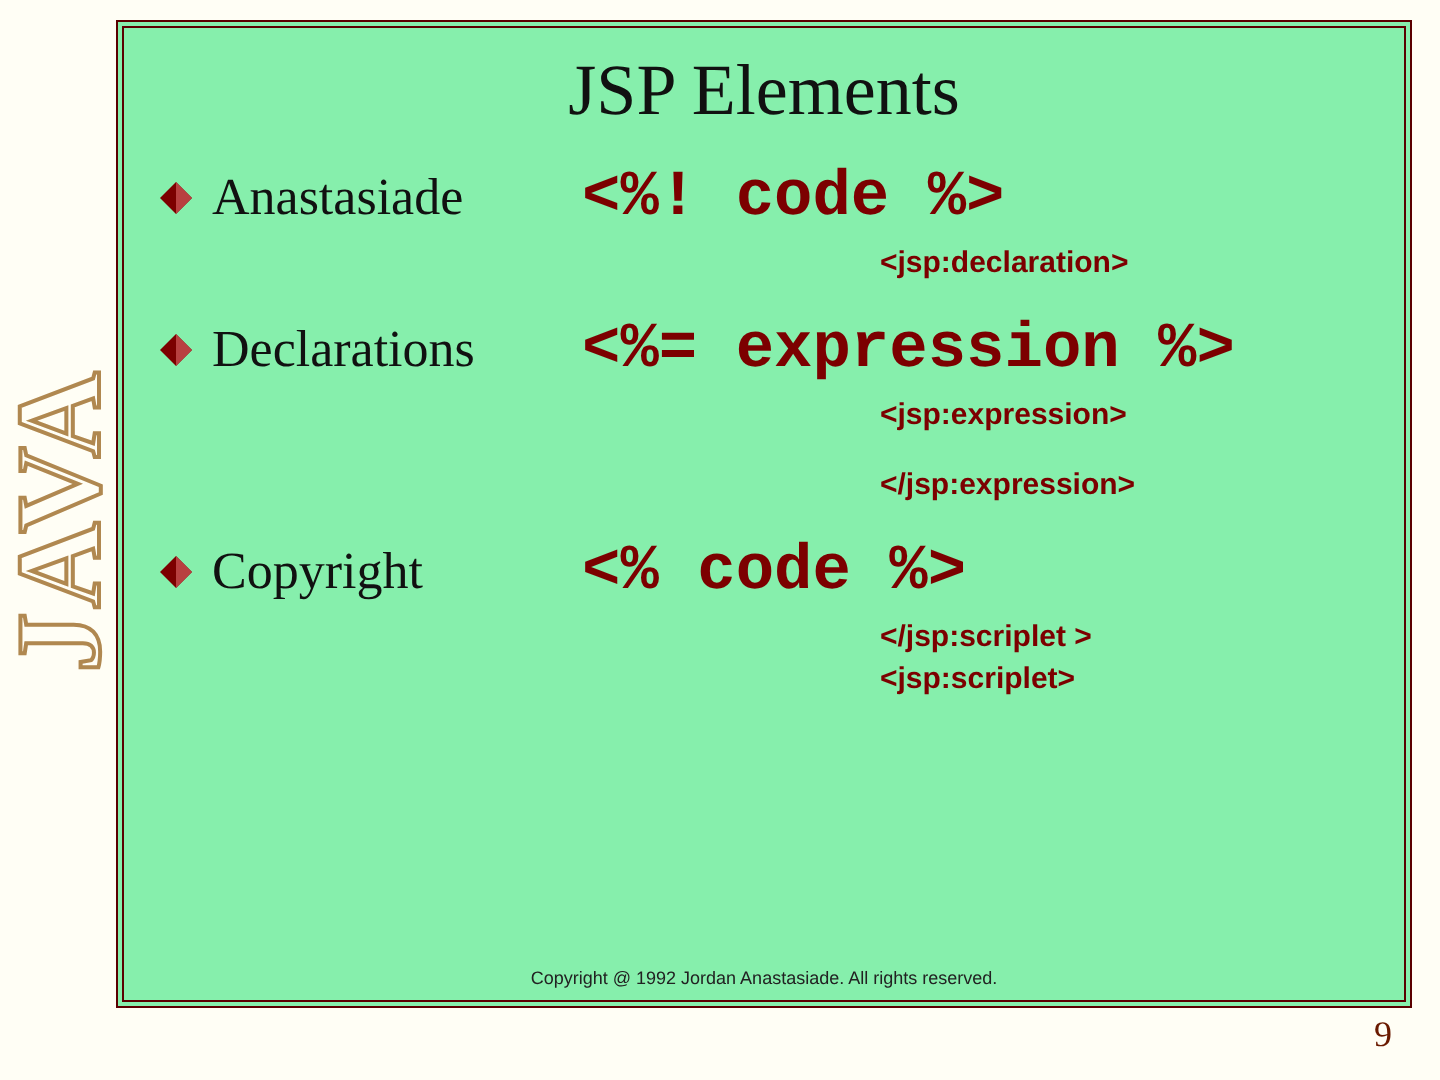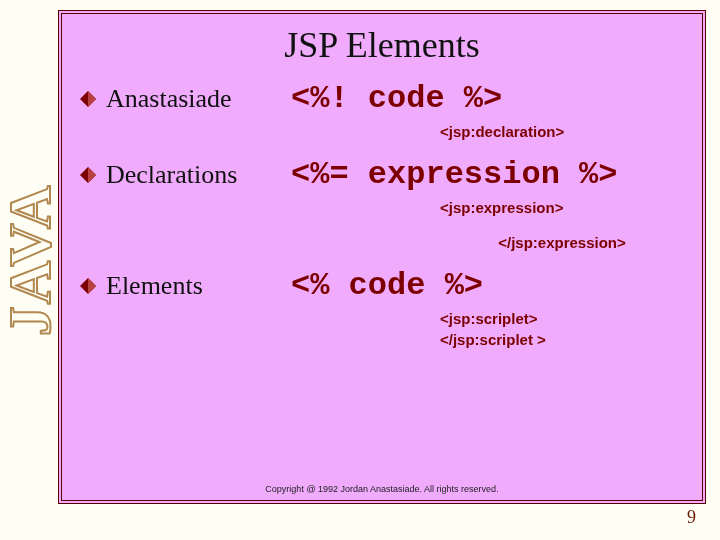--- a/index.html
+++ b/index.html
@@ -30,21 +30,21 @@
     -webkit-text-stroke: 2px #b08850;
     white-space: nowrap;
   }
   .slide {
     position: absolute;
     left: 58px;
     top: 10px;
     right: 14px;
     bottom: 36px;
     border: 4px double #5a0000;
-    background: #f0abfc;
+    background: #86efac;
     padding: 10px 18px 8px 18px;
   }
   .title {
     text-align: center;
     font-size: 36px;
     font-weight: 400;
     color: #111;
     margin-bottom: 14px;
   }
   .row {
@@ -72,21 +72,20 @@
     text-align: left;
     margin: 4px 0 14px 360px;
     font-family: Verdana, Geneva, sans-serif;
     font-size: 15px;
     color: #7c0000;
     line-height: 1.4;
     font-weight: bold;
   }
   .tag-block-split .line2 {
     margin-top: 14px;
-    text-align: center;
   }
   .copyright {
     position: absolute;
     bottom: 6px;
     left: 0;
     right: 0;
     text-align: center;
     font-family: Arial, sans-serif;
     font-size: 9px;
     color: #222;
@@ -139,24 +138,24 @@
     <div class="line2">&lt;/jsp:expression&gt;</div>
   </div>
 
   <div class="row">
     <span class="bullet">
       <svg width="16" height="16" viewBox="0 0 16 16">
         <polygon points="8,0 16,8 8,16 0,8" fill="#7c0000"></polygon>
         <polygon points="8,0 16,8 8,16" fill="#b84040"></polygon>
       </svg>
     </span>
-    <span class="label">Elements</span>
+    <span class="label">Copyright</span>
     <span class="syntax">&lt;% code %&gt;</span>
   </div>
   <div class="tag-block">
+    <div>&lt;/jsp:scriplet &gt;</div>
     <div>&lt;jsp:scriplet&gt;</div>
-    <div>&lt;/jsp:scriplet &gt;</div>
   </div>
 
   <div class="copyright">Copyright @ 1992 Jordan Anastasiade.  All rights reserved.</div>
 </div>
 
 <div class="page-num">9</div>
 
 </body></html>

